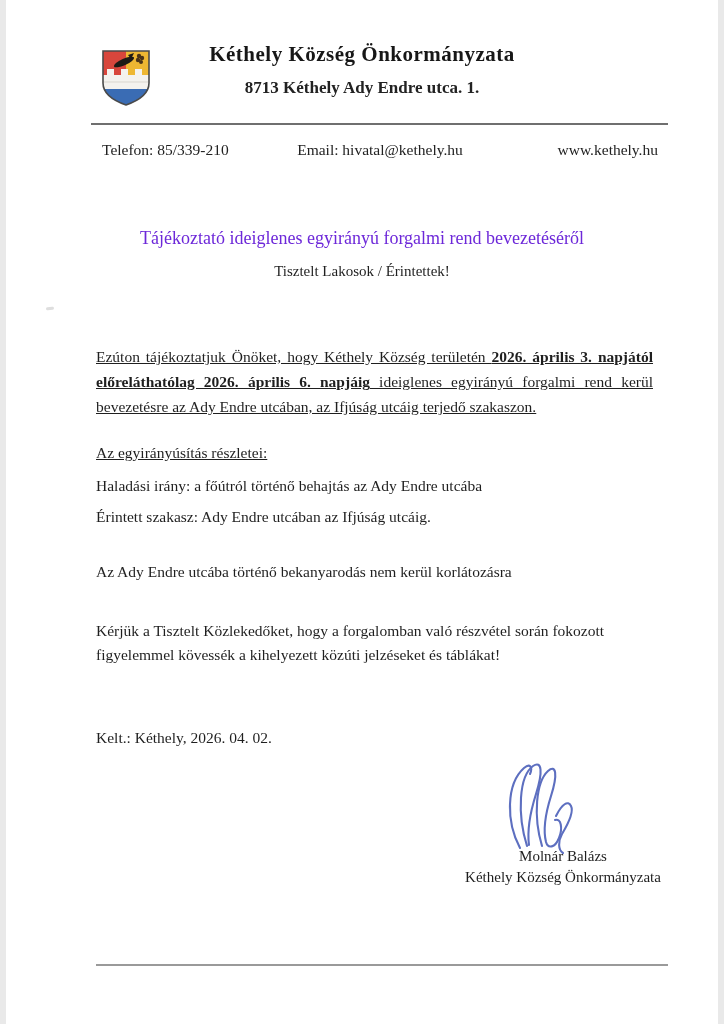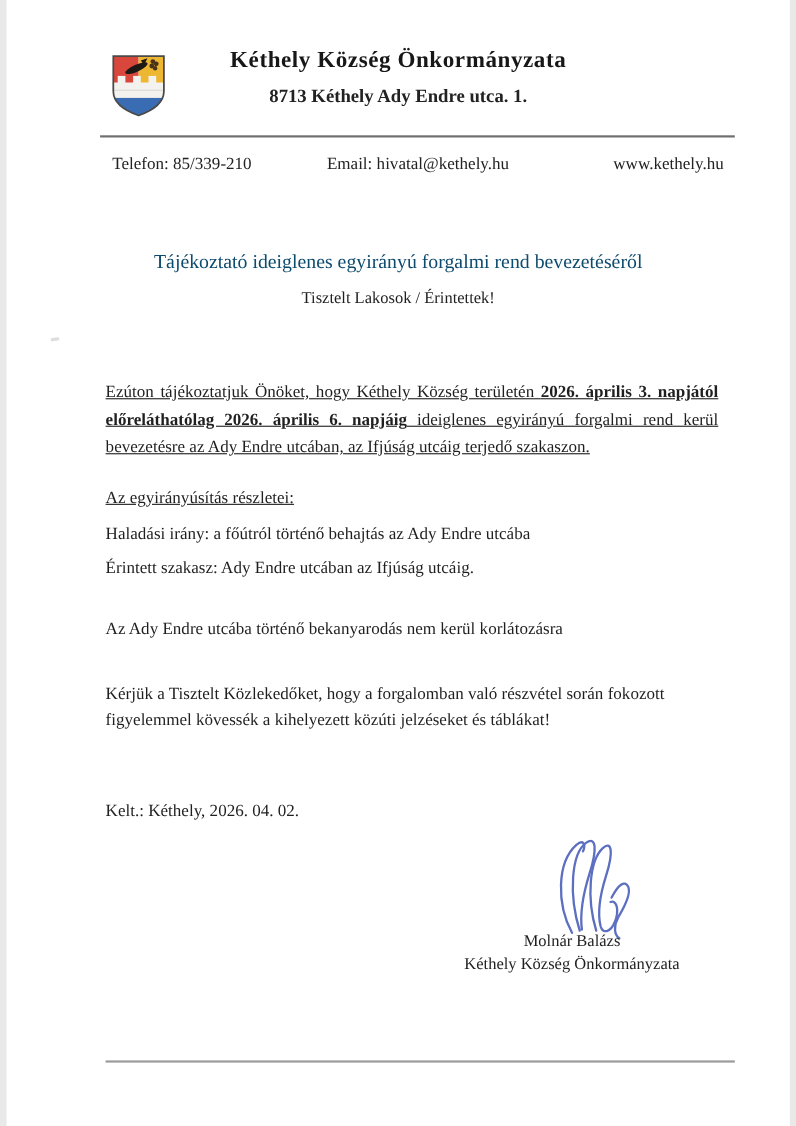--- a/index.html
+++ b/index.html
@@ -45,21 +45,21 @@
   .header-rule {
     top: 123px; left: 85px; width: 577px; height: 2px;
     background: #6f6f6f;
   }
 
   
   .doc-title {
     top: 228px; left: 0; right: 0;
     text-align: center;
     font-size: 18px;
-    color: #0c4a6e;
+    color: #6d28d9;
   }
   .salutation {
     top: 263px; left: 0; right: 0;
     text-align: center;
     font-size: 15px;
   }
   .scan-artifact {
     top: 307px; left: 40px; width: 8px; height: 3px;
     background: #dedede;
     transform: rotate(-8deg);
@@ -84,21 +84,21 @@
   .request {
     top: 619px; left: 90px; width: 528px;
     font-size: 15.5px;
     line-height: 1.55;
   }
   .date-line { top: 729px; left: 90px; font-size: 15.5px; }
 
   
   .signature-svg { top: 758px; left: 494px; }
   .signature-block {
-    top: 846px; left: 403px; width: 222px;
+    top: 846px; left: 446px; width: 222px;
     text-align: center;
     font-size: 15px;
     line-height: 21px;
   }
 
   .footer-rule {
     top: 964px; left: 90px; width: 572px; height: 2px;
     background: #9a9a9a;
   }
 </style>

